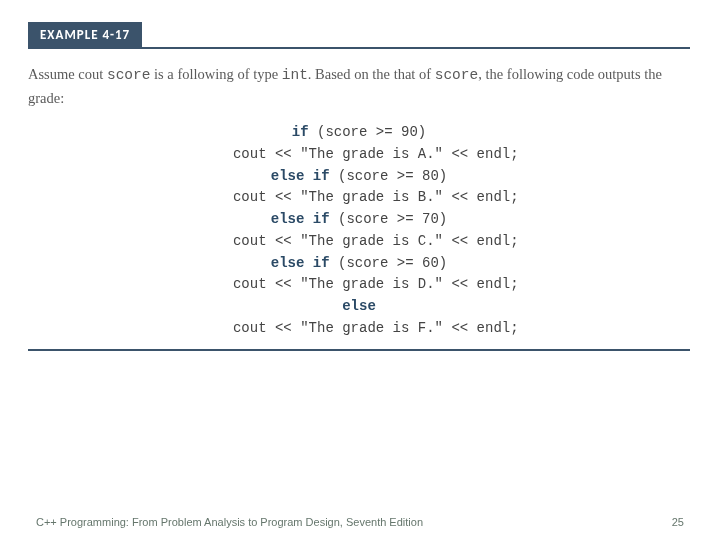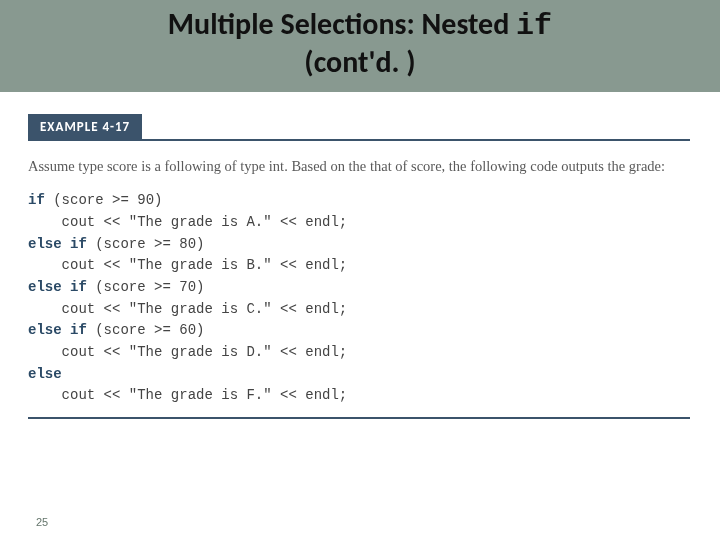--- a/index.html
+++ b/index.html
@@ -56,29 +56,30 @@
     margin: 0 0 14px 0;
   }
   .intro {
     font-family: Georgia, 'Times New Roman', serif;
     font-size: 14.5px;
     color: #5a5a5a;
     line-height: 1.6;
     margin: 6px 0 12px 0;
   }
   .intro .codeword {
-    font-family: Liberation Serif, serif;
+    font-family: Liberation Mono, monospace;
   }
   .codeblock {
     font-family: "Courier New", monospace;
     font-size: 14px;
     line-height: 1.55;
     color: #444;
     white-space: pre;
     margin: 0;
+    text-align: center;
   }
   .codeblock .kw {
     color: #2b4a66;
     font-weight: 700;
   }
   .bottom-rule {
     border: none;
     border-top: 2px solid #3b536b;
     margin: 10px 0 0 0;
   }
@@ -93,48 +94,43 @@
     font-size: 11px;
     color: #65766c;
     font-family: Arial, sans-serif;
   }
 </style>
 </head>
 <body>
 
 <div class="slide">
 
-  <div class="title-band">
-    <h1>
-      <span>Multiple Selections: Nested </span><span class="title-code">if</span><br>
-      <span>(cont'd. )</span>
-    </h1>
-  </div>
 
   <div class="content">
 
     <span class="example-label">EXAMPLE 4-17</span>
     <hr class="top-rule">
 
     <p class="intro">
-      <span>Assume type </span><span class="codeword">score</span><span> is a following of type </span><span class="codeword">int</span><span>. Based on the that of </span><span class="codeword">score</span><span>, the following code outputs the grade:</span>
+      <span>Assume cout </span><span class="codeword">score</span><span> is a following of type </span><span class="codeword">int</span><span>. Based on the that of </span><span class="codeword">score</span><span>, the following code outputs the grade:</span>
     </p>
 
     <pre class="codeblock"><span class="kw">if</span><span> (score &gt;= 90)</span>
 <span>    cout &lt;&lt; "The grade is A." &lt;&lt; endl;</span>
 <span class="kw">else if</span><span> (score &gt;= 80)</span>
 <span>    cout &lt;&lt; "The grade is B." &lt;&lt; endl;</span>
 <span class="kw">else if</span><span> (score &gt;= 70)</span>
 <span>    cout &lt;&lt; "The grade is C." &lt;&lt; endl;</span>
 <span class="kw">else if</span><span> (score &gt;= 60)</span>
 <span>    cout &lt;&lt; "The grade is D." &lt;&lt; endl;</span>
 <span class="kw">else</span>
 <span>    cout &lt;&lt; "The grade is F." &lt;&lt; endl;</span></pre>
 
     <hr class="bottom-rule">
 
   </div>
 
   <div class="footer">
+    <span>C++ Programming: From Problem Analysis to Program Design, Seventh Edition</span>
     <span>25</span>
   </div>
 
 </div>
 
 </body></html>

